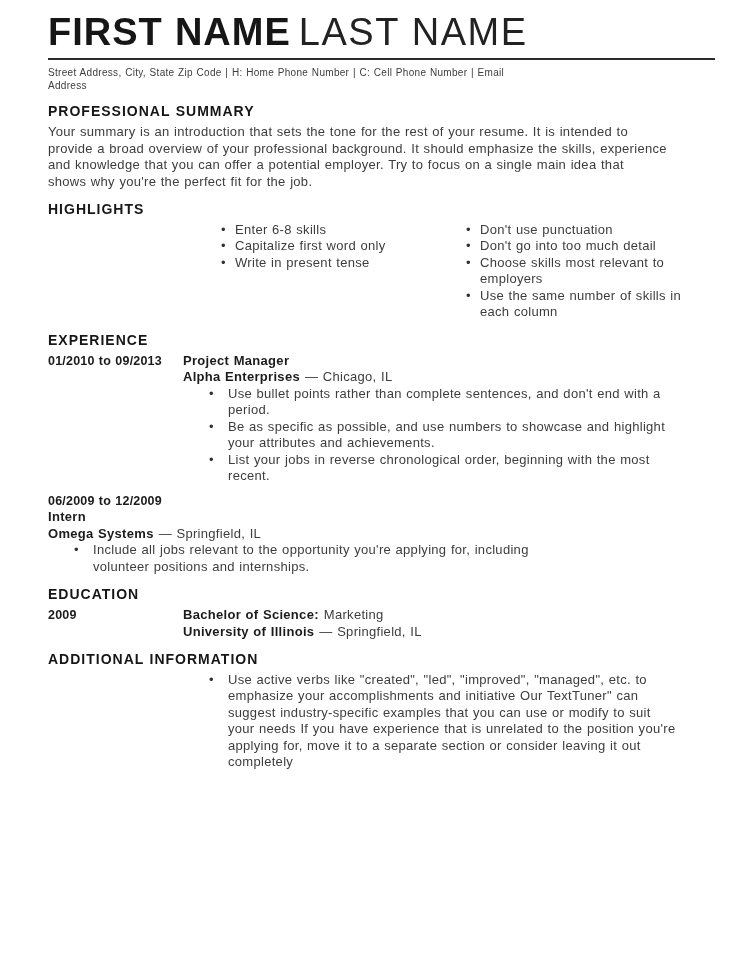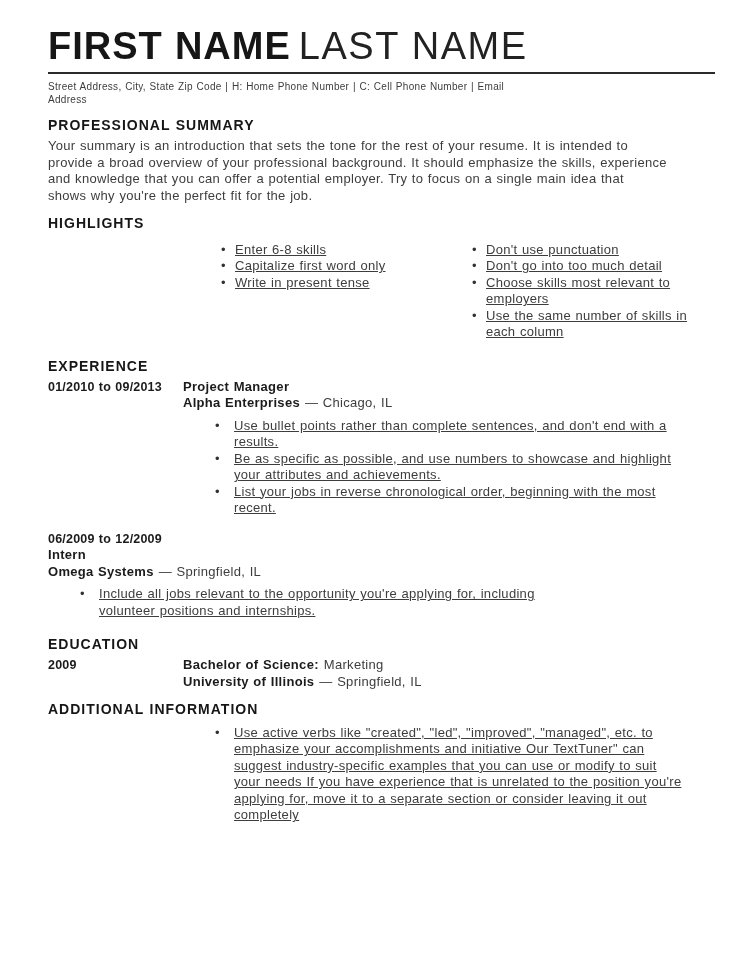--- a/index.html
+++ b/index.html
@@ -8,21 +8,21 @@
     height: 977px;
     background: #ffffff;
     font-family: "Liberation Sans", sans-serif;
     font-size: 13px;
     line-height: 1.27;
     color: #3d3d3d;
     letter-spacing: 0.3px;
     word-spacing: 0.6px;
     overflow: hidden;
   }
-  .page { padding: 27px 40px 0 48px; }
+  .page { padding: 13px 40px 0 48px; }
 
   
   .name-block {
     border-bottom: 2px solid #2b2b2b;
     padding-bottom: 5px;
     white-space: nowrap;
     line-height: 1.05;
   }
   .name-first {
     font-size: 38px;
@@ -47,21 +47,21 @@
   .sec-heading {
     font-size: 14px;
     font-weight: bold;
     color: #161616;
     letter-spacing: 1px;
     margin: 11px 0 3px 0;
   }
   .pre { white-space: pre-line; }
 
   
-  ul { margin: 6px; padding: 0; text-decoration: underline; }
+  ul { margin: 0; padding: 0; }
   li {
     list-style: none;
     position: relative;
     white-space: pre-line;
   }
   li::before {
     content: "\2022";
     position: absolute;
     top: 0;
     color: #333333;
@@ -135,21 +135,21 @@
 
   <div class="row job">
     <div class="col-dates">01/2010 to 09/2013</div>
     <div class="col-body">
       <div class="job-title">Project Manager</div>
       <div>
         <span class="bold-run">Alpha Enterprises</span><span class="loc">— Chicago, IL</span>
       </div>
       <ul class="job-bullets">
         <li>Use bullet points rather than complete sentences, and don't end with a
-results.</li>
+period.</li>
         <li>Be as specific as possible, and use numbers to showcase and highlight
 your attributes and achievements.</li>
         <li>List your jobs in reverse chronological order, beginning with the most
 recent.</li>
       </ul>
     </div>
   </div>
 
   <div class="row job">
     <div class="col-dates">06/2009 to 12/2009</div>

